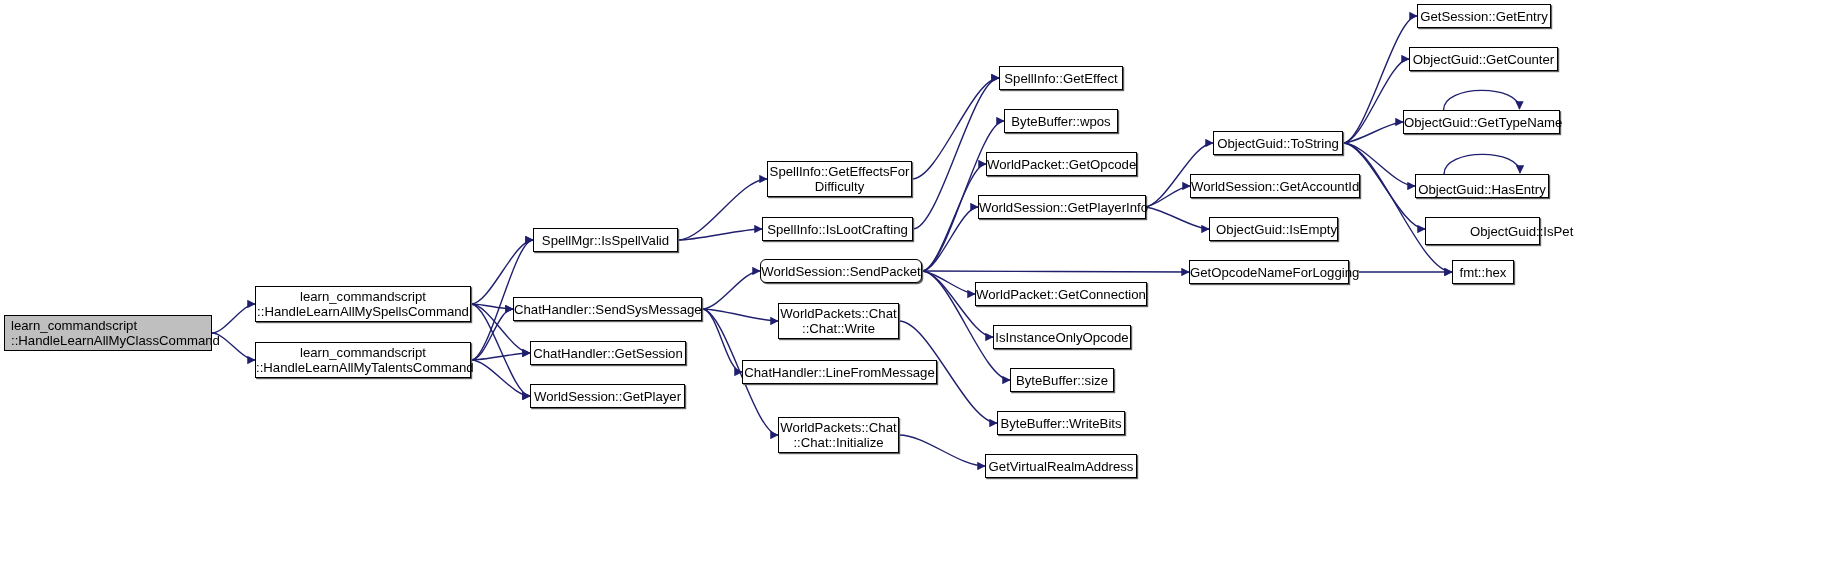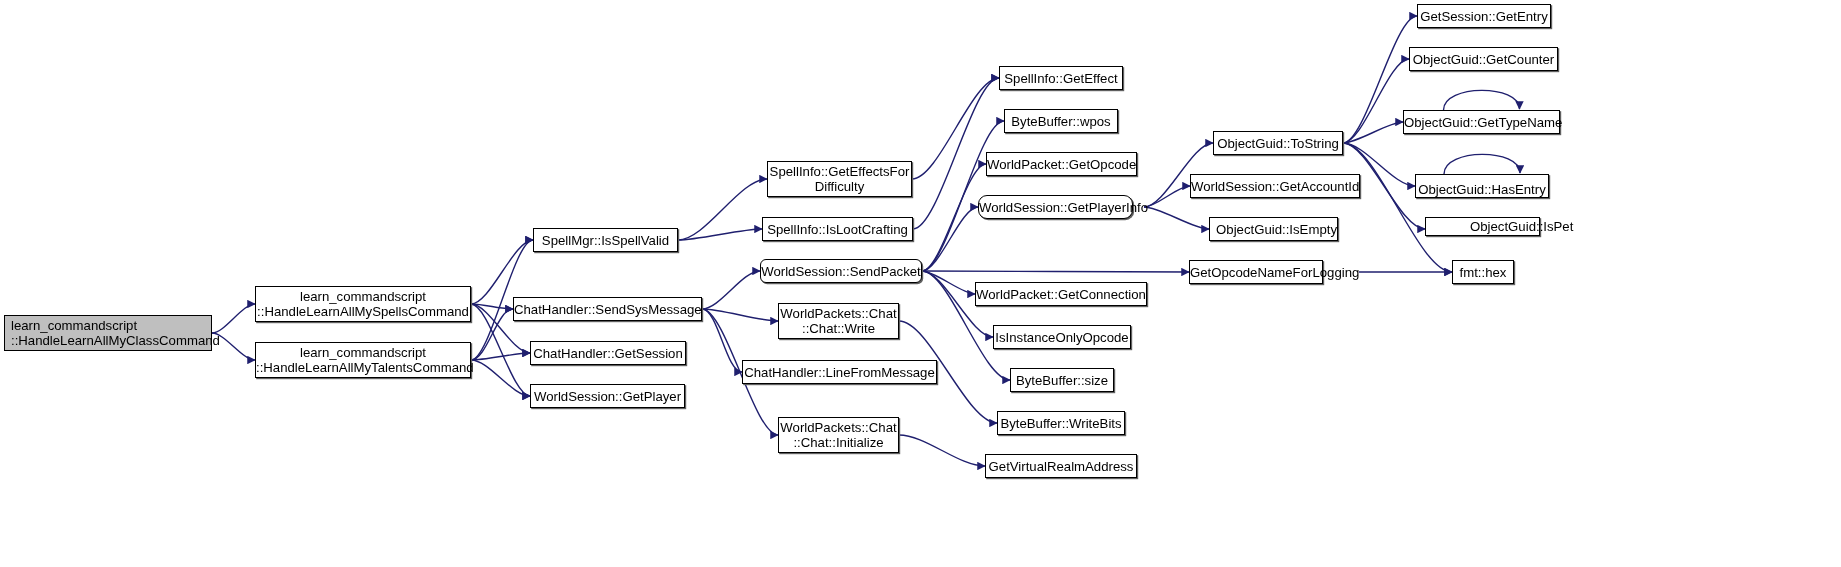--- a/index.html
+++ b/index.html
@@ -100,30 +100,30 @@
       <div class="nodebox" style="left: 762px; top: 217px; width: 151px; height: 24px;"><span>SpellInfo::IsLootCrafting</span></div>
       <div class="nodebox" style="left: 760px; top: 259px; width: 162px; height: 24px; border-radius: 6px;"><span>WorldSession::SendPacket</span></div>
       <div class="nodebox" style="left: 778px; top: 303px; width: 121px; height: 36px;"><span>WorldPackets::Chat
 ::Chat::Write</span></div>
       <div class="nodebox" style="left: 742px; top: 360px; width: 195px; height: 24px; align-items: center;"><span>ChatHandler::LineFromMessage</span></div>
       <div class="nodebox" style="left: 778px; top: 417px; width: 121px; height: 36px;"><span>WorldPackets::Chat
 ::Chat::Initialize</span></div>
       <div class="nodebox" style="left: 999px; top: 66px; width: 124px; height: 24px;"><span>SpellInfo::GetEffect</span></div>
       <div class="nodebox" style="left: 1004px; top: 109px; width: 114px; height: 24px;"><span>ByteBuffer::wpos</span></div>
       <div class="nodebox" style="left: 986px; top: 152px; width: 151px; height: 24px;"><span>WorldPacket::GetOpcode</span></div>
-      <div class="nodebox" style="left: 978px; top: 195px; width: 155px; height: 24px; border-radius: 9px;"><span>WorldSession::GetPlayerInfo</span></div>
+      <div class="nodebox" style="left: 978px; top: 195px; width: 168px; height: 24px;"><span>WorldSession::GetPlayerInfo</span></div>
       <div class="nodebox" style="left: 975px; top: 282px; width: 172px; height: 24px;"><span>WorldPacket::GetConnection</span></div>
       <div class="nodebox" style="left: 993px; top: 325px; width: 138px; height: 24px;"><span>IsInstanceOnlyOpcode</span></div>
       <div class="nodebox" style="left: 1010px; top: 368px; width: 104px; height: 24px;"><span>ByteBuffer::size</span></div>
       <div class="nodebox" style="left: 997px; top: 411px; width: 128px; height: 24px;"><span>ByteBuffer::WriteBits</span></div>
       <div class="nodebox" style="left: 985px; top: 454px; width: 152px; height: 24px;"><span>GetVirtualRealmAddress</span></div>
       <div class="nodebox" style="left: 1213px; top: 131px; width: 130px; height: 24px;"><span>ObjectGuid::ToString</span></div>
       <div class="nodebox" style="left: 1190px; top: 174px; width: 170px; height: 24px;"><span>WorldSession::GetAccountId</span></div>
       <div class="nodebox" style="left: 1209px; top: 217px; width: 129px; height: 24px; text-align: right;"><span>ObjectGuid::IsEmpty</span></div>
-      <div class="nodebox" style="left: 1189px; top: 260px; width: 134px; height: 24px;"><span>GetOpcodeNameForLogging</span></div>
+      <div class="nodebox" style="left: 1189px; top: 260px; width: 160px; height: 24px;"><span>GetOpcodeNameForLogging</span></div>
       <div class="nodebox" style="left: 1417px; top: 4px; width: 134px; height: 24px;"><span>GetSession::GetEntry</span></div>
       <div class="nodebox" style="left: 1409px; top: 47px; width: 149px; height: 24px; align-items: center;"><span>ObjectGuid::GetCounter</span></div>
       <div class="nodebox" style="left: 1403px; top: 110px; width: 157px; height: 24px;"><span>ObjectGuid::GetTypeName</span></div>
       <div class="nodebox" style="left: 1415px; top: 174px; width: 134px; height: 24px; align-items: flex-end;"><span>ObjectGuid::HasEntry</span></div>
-      <div class="nodebox" style="left: 1425px; top: 217px; width: 115px; height: 19px; padding-left: 44px;"><span>ObjectGuid::IsPet</span></div>
+      <div class="nodebox" style="left: 1425px; top: 217px; width: 115px; height: 28px; padding-left: 44px;"><span>ObjectGuid::IsPet</span></div>
       <div class="nodebox" style="left: 1452px; top: 260px; width: 62px; height: 24px;"><span>fmt::hex</span></div>
     </div>
 </div>
 
 </body></html>

